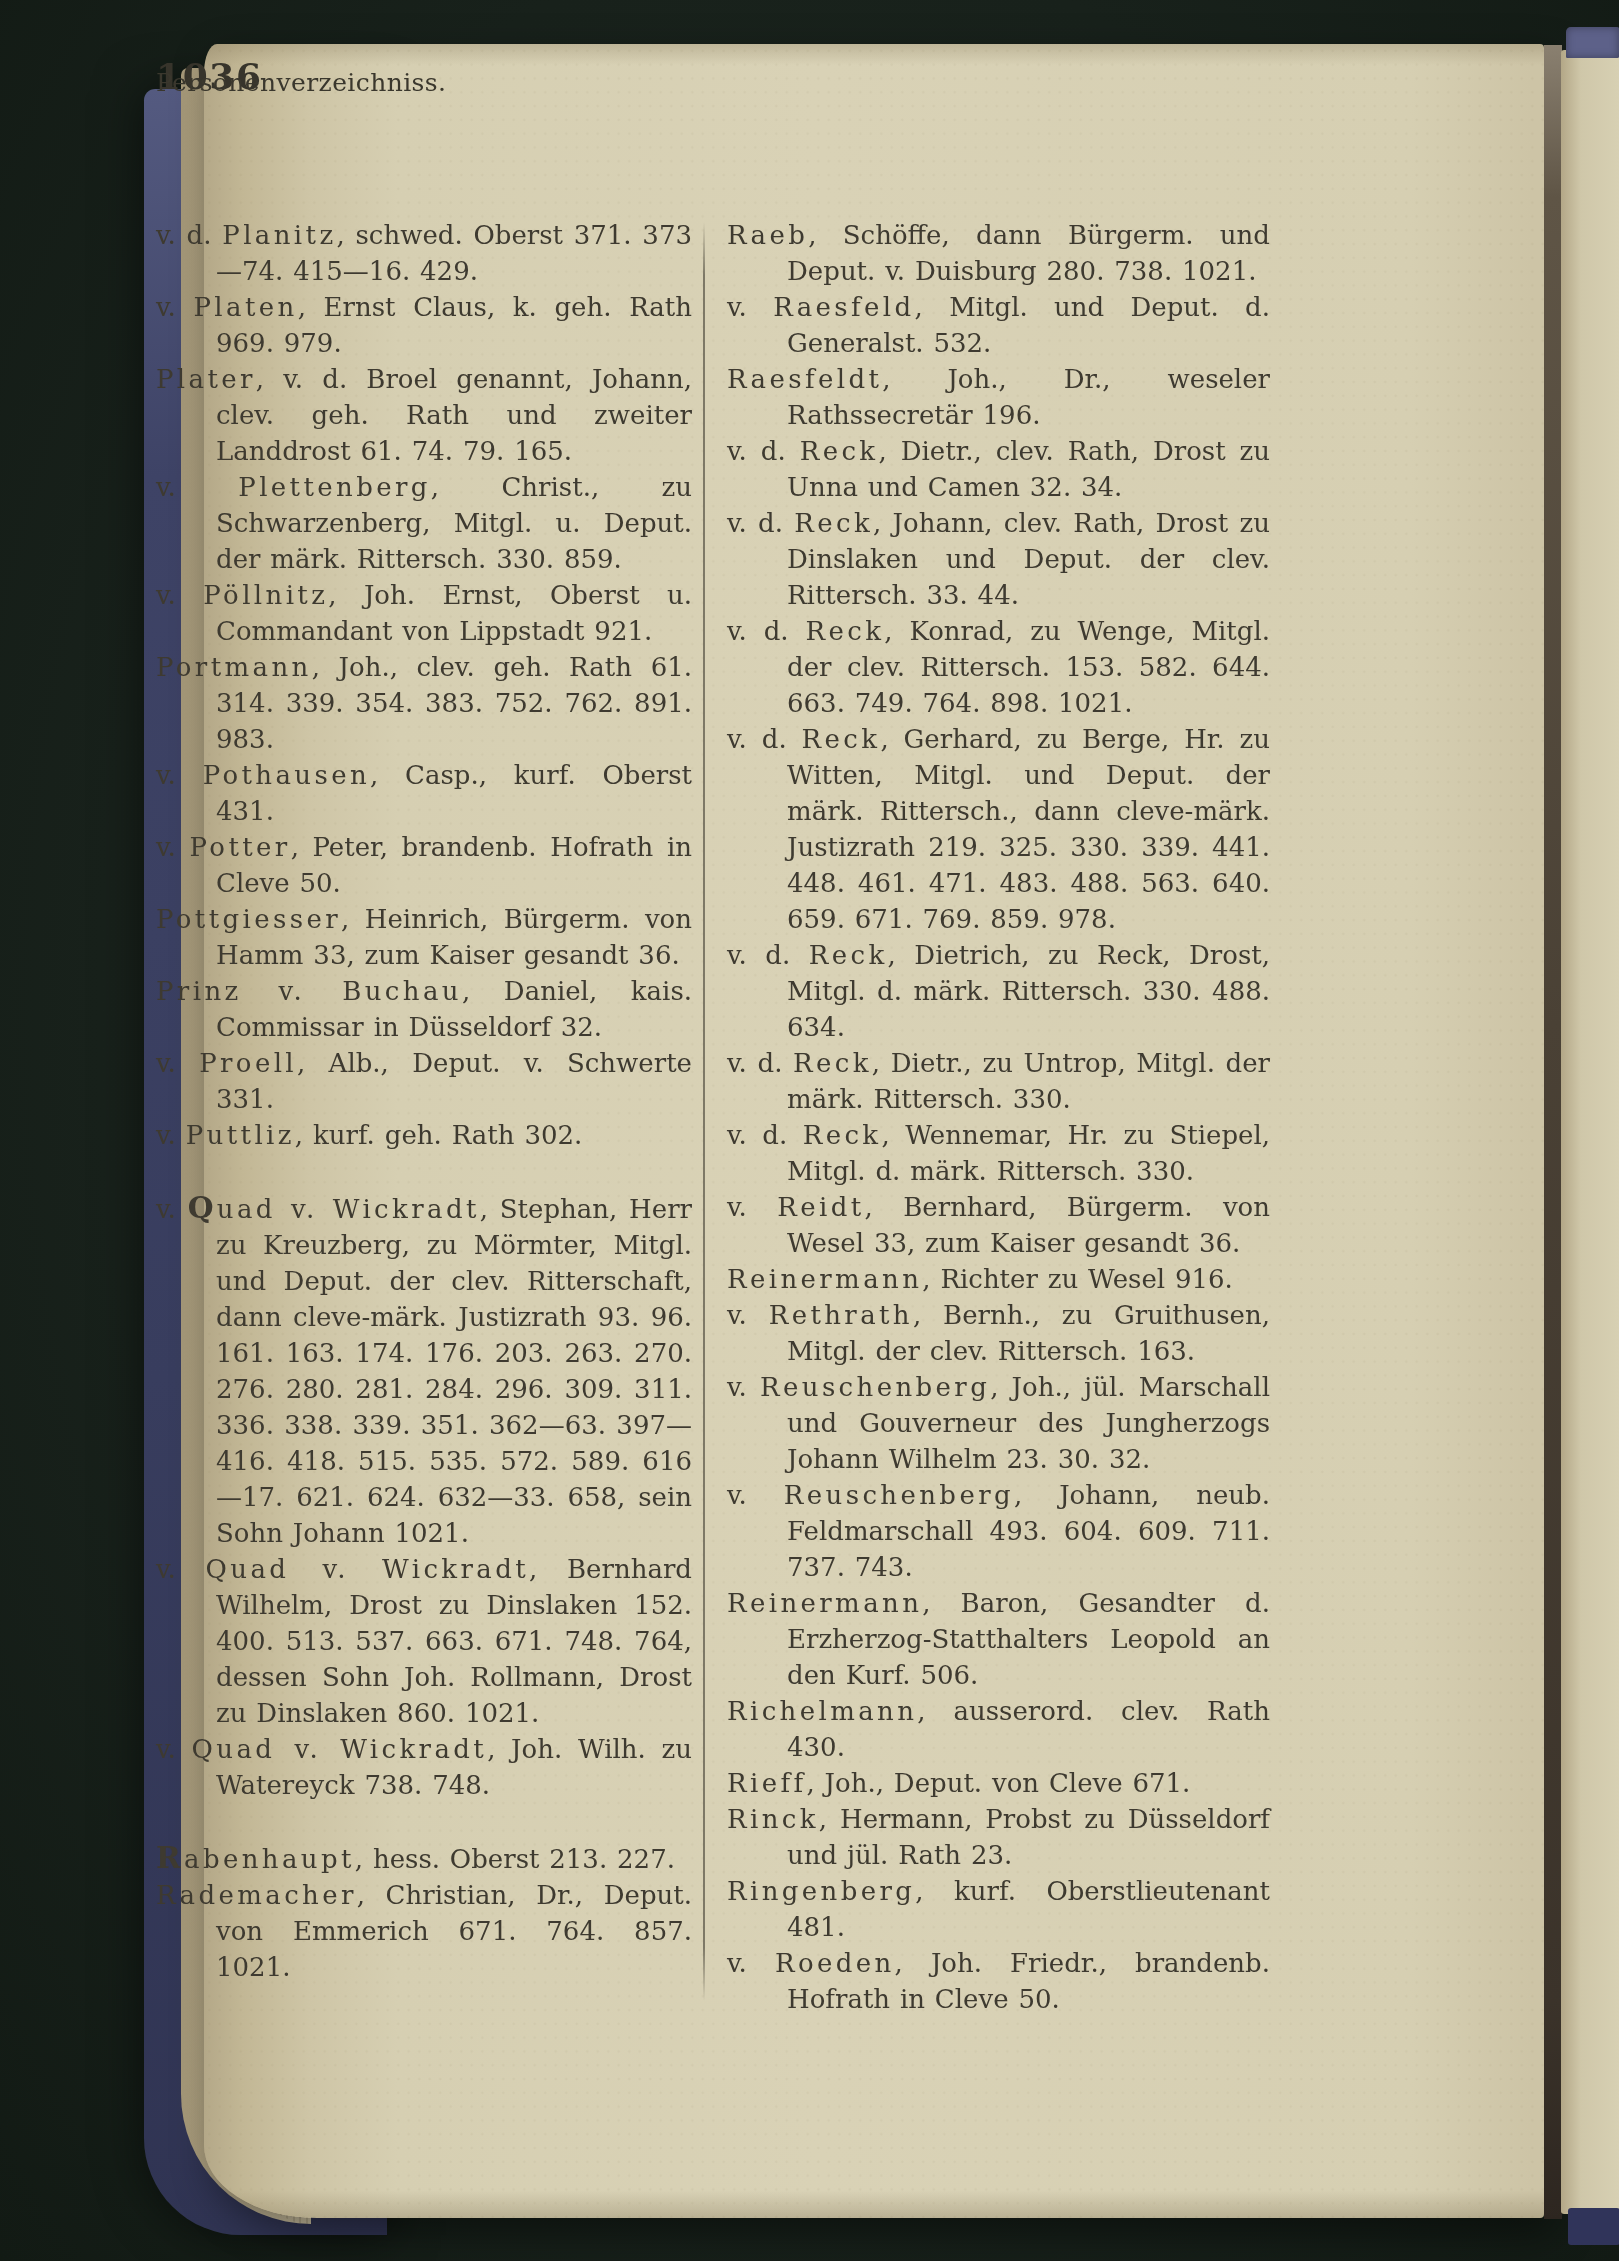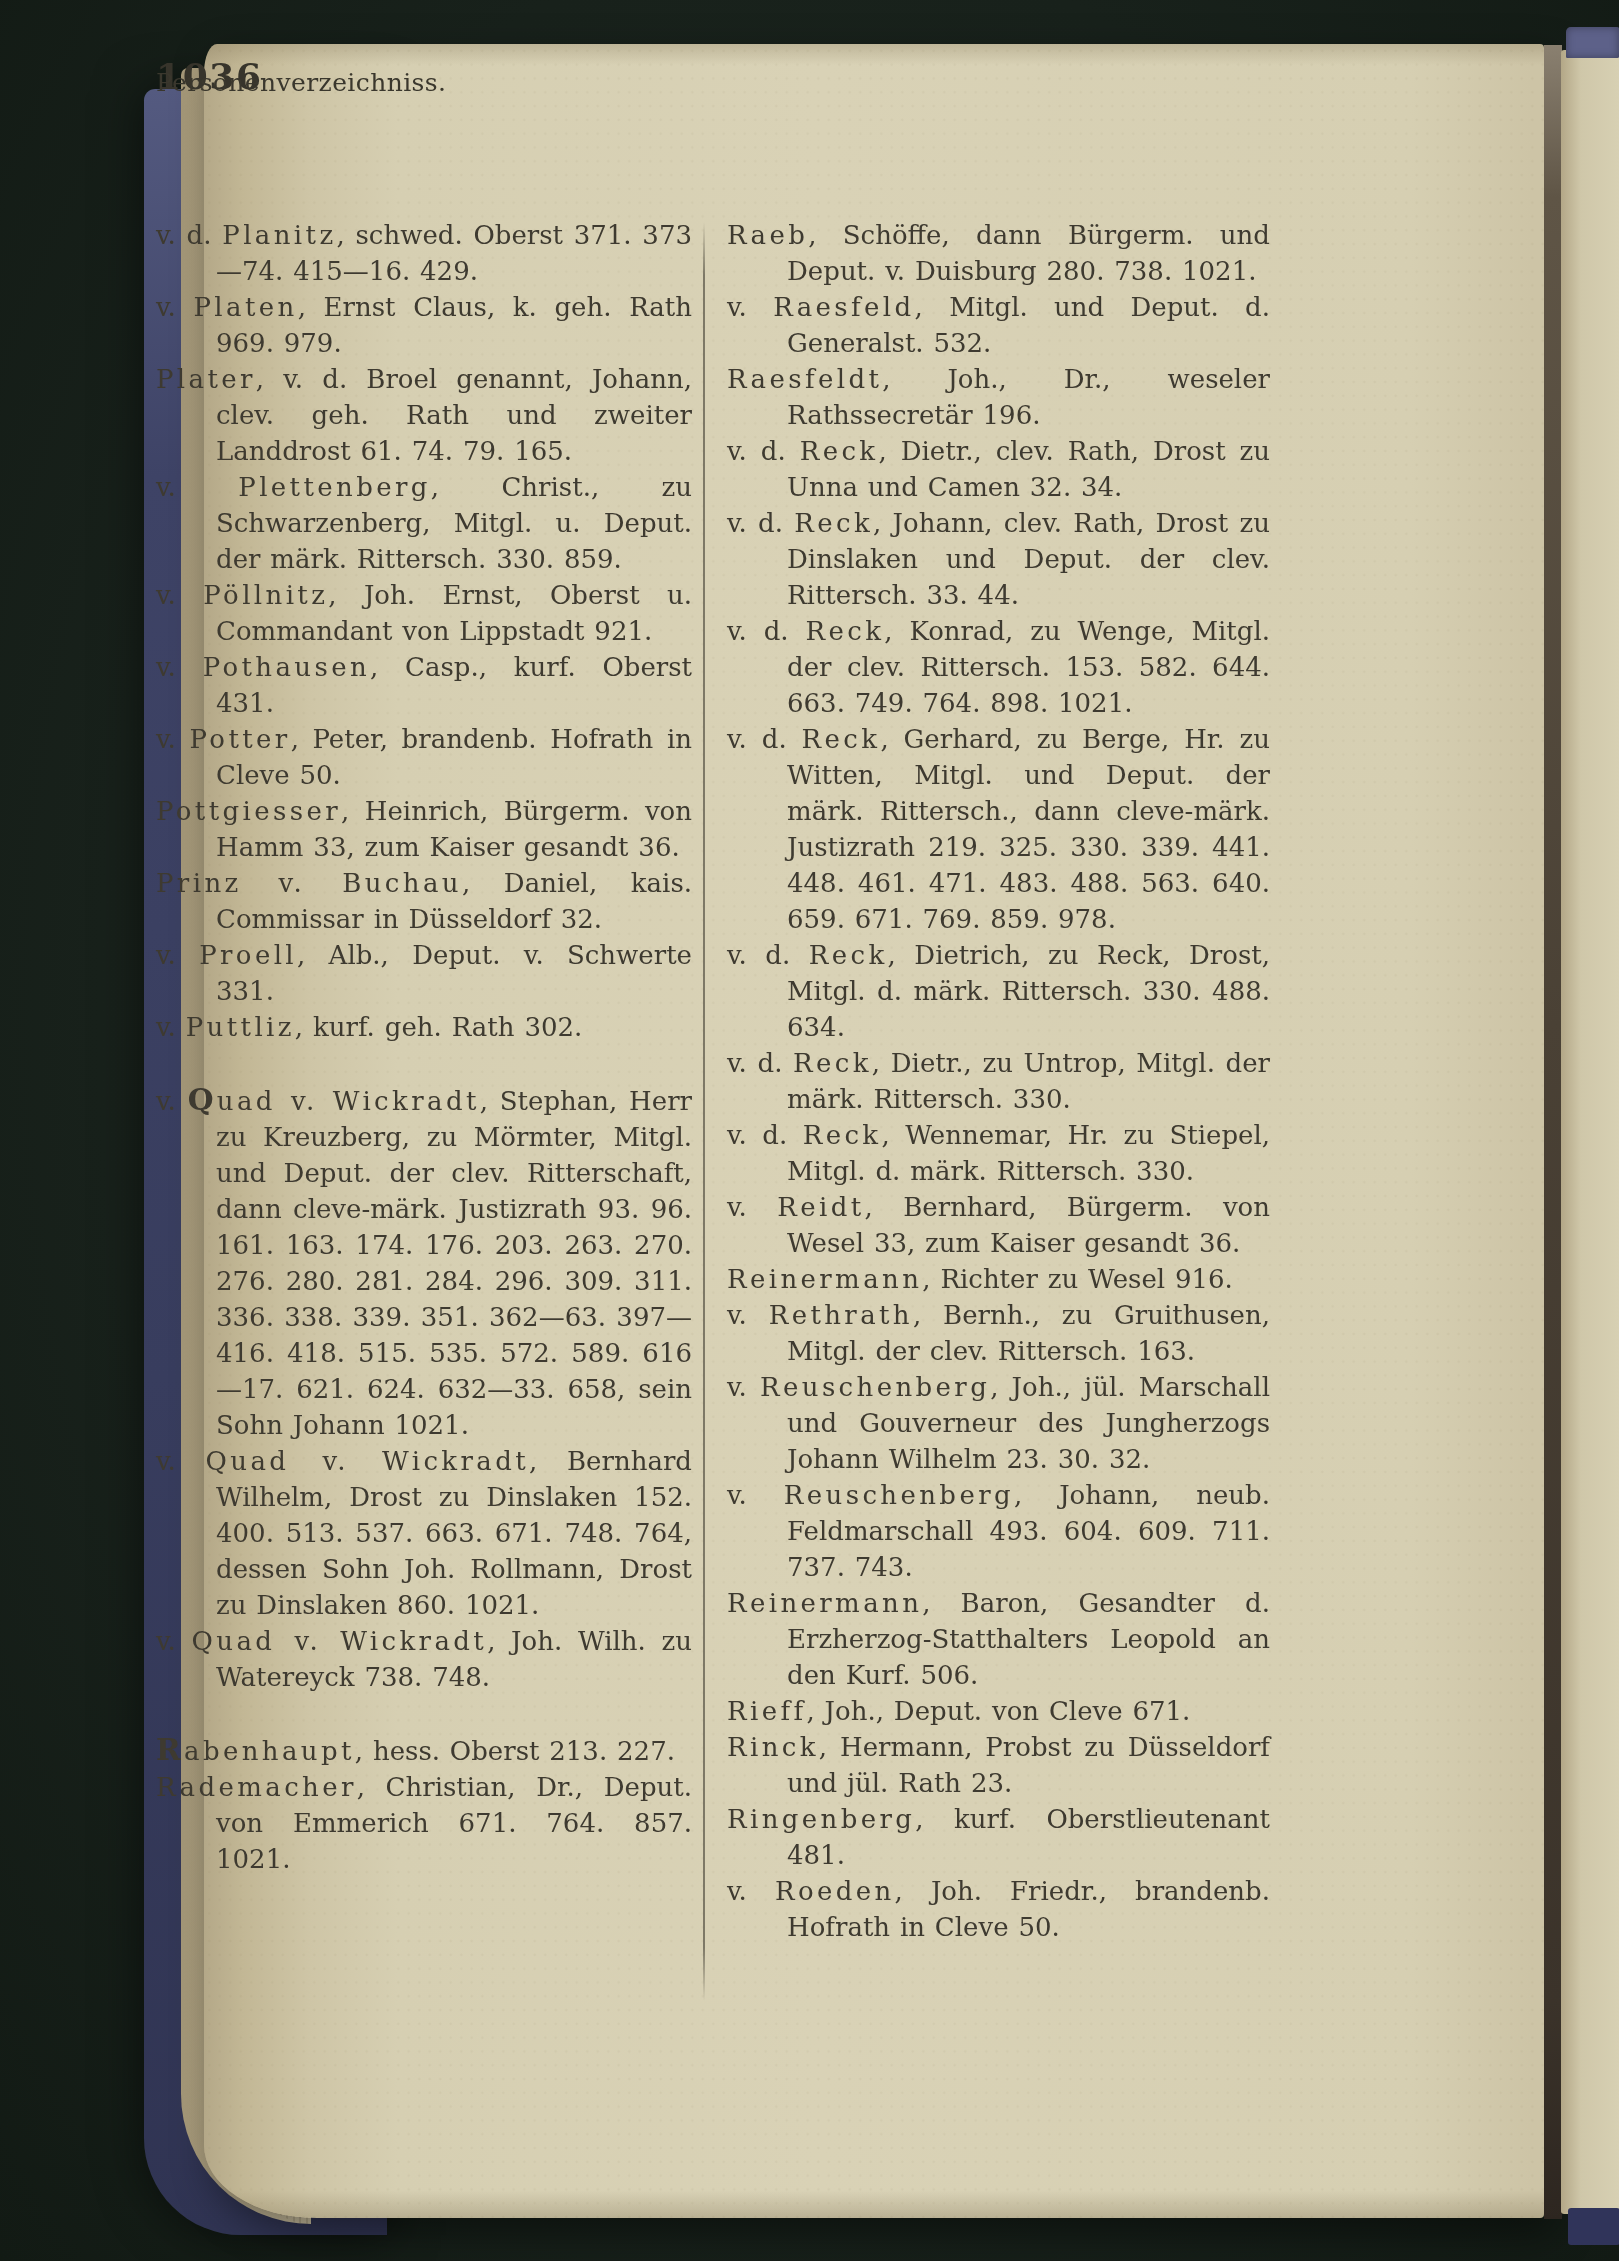--- a/index.html
+++ b/index.html
@@ -106,20 +106,21 @@
   <div class="page-number">1036</div>
   <div class="running-title">Personenverzeichniss.</div>
   <div class="divider"></div>
   <div class="col col-left" id="col-left">
       <div class="section">
         <p class="entry"><span class="pre">v. d. </span><span class="sp">Planitz</span><span>, schwed. Oberst 371. 373—74. 415—16. 429.</span></p>
         <p class="entry"><span class="pre">v. </span><span class="sp">Platen</span><span>, Ernst Claus, k. geh. Rath 969. 979.</span></p>
         <p class="entry"><span class="sp">Plater</span><span>, v. d. Broel genannt, Johann, clev. geh. Rath und zweiter Landdrost 61. 74. 79. 165.</span></p>
         <p class="entry"><span class="pre">v. </span><span class="sp">Plettenberg</span><span>, Christ., zu Schwarzenberg, Mitgl. u. Deput. der märk. Rittersch. 330. 859.</span></p>
         <p class="entry"><span class="pre">v. </span><span class="sp">Pöllnitz</span><span>, Joh. Ernst, Oberst u. Commandant von Lippstadt 921.</span></p>
+        <p class="entry"><span class="sp">Portmann</span><span>, Joh., clev. geh. Rath 61. 314. 339. 354. 383. 752. 762. 891. 983.</span></p>
         <p class="entry"><span class="pre">v. </span><span class="sp">Pothausen</span><span>, Casp., kurf. Oberst 431.</span></p>
         <p class="entry"><span class="pre">v. </span><span class="sp">Potter</span><span>, Peter, brandenb. Hofrath in Cleve 50.</span></p>
         <p class="entry"><span class="sp">Pottgiesser</span><span>, Heinrich, Bürgerm. von Hamm 33, zum Kaiser gesandt 36.</span></p>
         <p class="entry"><span class="sp">Prinz v. Buchau</span><span>, Daniel, kais. Commissar in Düsseldorf 32.</span></p>
         <p class="entry"><span class="pre">v. </span><span class="sp">Proell</span><span>, Alb., Deput. v. Schwerte 331.</span></p>
         <p class="entry"><span class="pre">v. </span><span class="sp">Puttliz</span><span>, kurf. geh. Rath 302.</span></p>
       </div>
       <div class="section">
         <p class="entry"><span class="pre">v. </span><span class="sp"><span class="initial">Q</span>uad v. Wickradt</span><span>, Stephan, Herr zu Kreuzberg, zu Mörmter, Mitgl. und Deput. der clev. Ritterschaft, dann cleve-märk. Justizrath 93. 96. 161. 163. 174. 176. 203. 263. 270. 276. 280. 281. 284. 296. 309. 311. 336. 338. 339. 351. 362—63. 397—416. 418. 515. 535. 572. 589. 616—17. 621. 624. 632—33. 658, sein Sohn Johann 1021.</span></p>
         <p class="entry"><span class="pre">v. </span><span class="sp">Quad v. Wickradt</span><span>, Bernhard Wilhelm, Drost zu Dinslaken 152. 400. 513. 537. 663. 671. 748. 764, dessen Sohn Joh. Rollmann, Drost zu Dinslaken 860. 1021.</span></p>
@@ -141,20 +142,21 @@
         <p class="entry"><span class="pre">v. d. </span><span class="sp">Reck</span><span>, Gerhard, zu Berge, Hr. zu Witten, Mitgl. und Deput. der märk. Rittersch., dann cleve-märk. Justizrath 219. 325. 330. 339. 441. 448. 461. 471. 483. 488. 563. 640. 659. 671. 769. 859. 978.</span></p>
         <p class="entry"><span class="pre">v. d. </span><span class="sp">Reck</span><span>, Dietrich, zu Reck, Drost, Mitgl. d. märk. Rittersch. 330. 488. 634.</span></p>
         <p class="entry"><span class="pre">v. d. </span><span class="sp">Reck</span><span>, Dietr., zu Untrop, Mitgl. der märk. Rittersch. 330.</span></p>
         <p class="entry"><span class="pre">v. d. </span><span class="sp">Reck</span><span>, Wennemar, Hr. zu Stiepel, Mitgl. d. märk. Rittersch. 330.</span></p>
         <p class="entry"><span class="pre">v. </span><span class="sp">Reidt</span><span>, Bernhard, Bürgerm. von Wesel 33, zum Kaiser gesandt 36.</span></p>
         <p class="entry"><span class="sp">Reinermann</span><span>, Richter zu Wesel 916.</span></p>
         <p class="entry"><span class="pre">v. </span><span class="sp">Rethrath</span><span>, Bernh., zu Gruithusen, Mitgl. der clev. Rittersch. 163.</span></p>
         <p class="entry"><span class="pre">v. </span><span class="sp">Reuschenberg</span><span>, Joh., jül. Marschall und Gouverneur des Jungherzogs Johann Wilhelm 23. 30. 32.</span></p>
         <p class="entry"><span class="pre">v. </span><span class="sp">Reuschenberg</span><span>, Johann, neub. Feldmarschall 493. 604. 609. 711. 737. 743.</span></p>
         <p class="entry"><span class="sp">Reinermann</span><span>, Baron, Gesandter d. Erzherzog-Statthalters Leopold an den Kurf. 506.</span></p>
+        <p class="entry"><span class="sp">Richelmann</span><span>, ausserord. clev. Rath 430.</span></p>
         <p class="entry"><span class="sp">Rieff</span><span>, Joh., Deput. von Cleve 671.</span></p>
         <p class="entry"><span class="sp">Rinck</span><span>, Hermann, Probst zu Düsseldorf und jül. Rath 23.</span></p>
         <p class="entry"><span class="sp">Ringenberg</span><span>, kurf. Oberstlieutenant 481.</span></p>
         <p class="entry"><span class="pre">v. </span><span class="sp">Roeden</span><span>, Joh. Friedr., brandenb. Hofrath in Cleve 50.</span></p>
       </div>
     </div>
 </div>
 
 
 </body></html>

